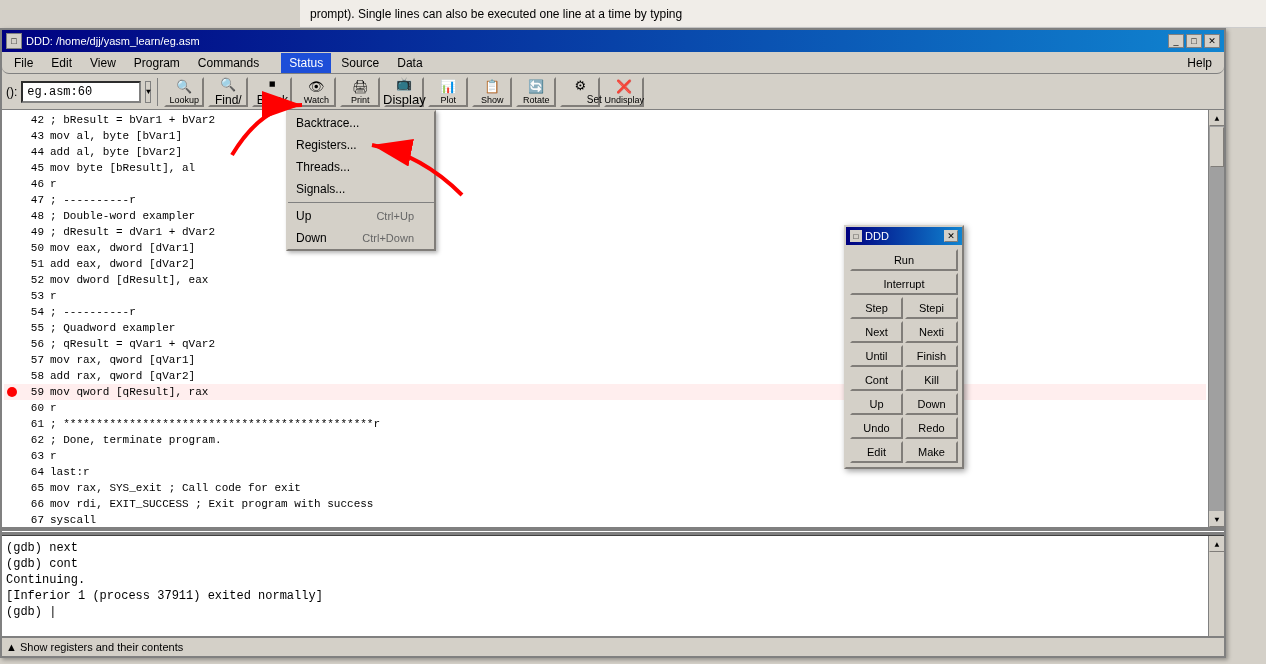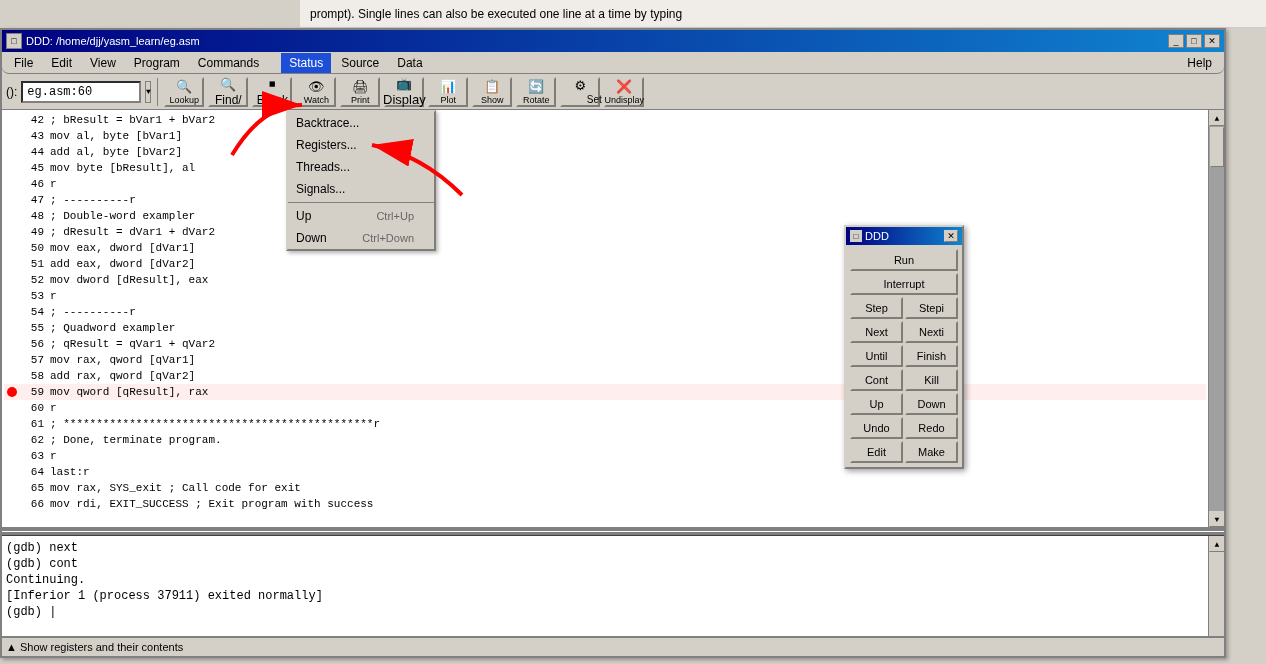--- a/index.html
+++ b/index.html
@@ -626,20 +626,25 @@
           <span class="line-num">65</span>
           <span class="line-content">    mov    rax, SYS_exit      ; Call code for exit</span>
         </div>
 
         <div class="source-line">
           <div class="line-breakpoint"></div>
           <span class="line-num">66</span>
           <span class="line-content">    mov    rdi, EXIT_SUCCESS  ; Exit program with success</span>
         </div>
 
+        <div class="source-line">
+          <div class="line-breakpoint"></div>
+          <span class="line-num">67</span>
+          <span class="line-content">    syscall</span>
+        </div>
       </div>
 
       <div style="position:absolute; right:0; top:0; width:16px; height:100%; background:#d4d0c8; border-left:1px solid #808080;">
         <div style="width:16px; height:16px; background:#d4d0c8; border:1px outset #d4d0c8; display:flex; align-items:center; justify-content:center; font-size:8px; cursor:pointer;">▲</div>
         <div style="position:absolute; bottom:0; width:16px; height:16px; background:#d4d0c8; border:1px outset #d4d0c8; display:flex; align-items:center; justify-content:center; font-size:8px; cursor:pointer;">▼</div>
         <div style="position:absolute; top:16px; bottom:16px; left:0; right:0; background:#a0a0a0;">
           <div style="width:14px; height:40px; background:#d4d0c8; border:1px outset #d4d0c8; margin:1px; cursor:pointer;"></div>
         </div>
       </div>
     </div>

